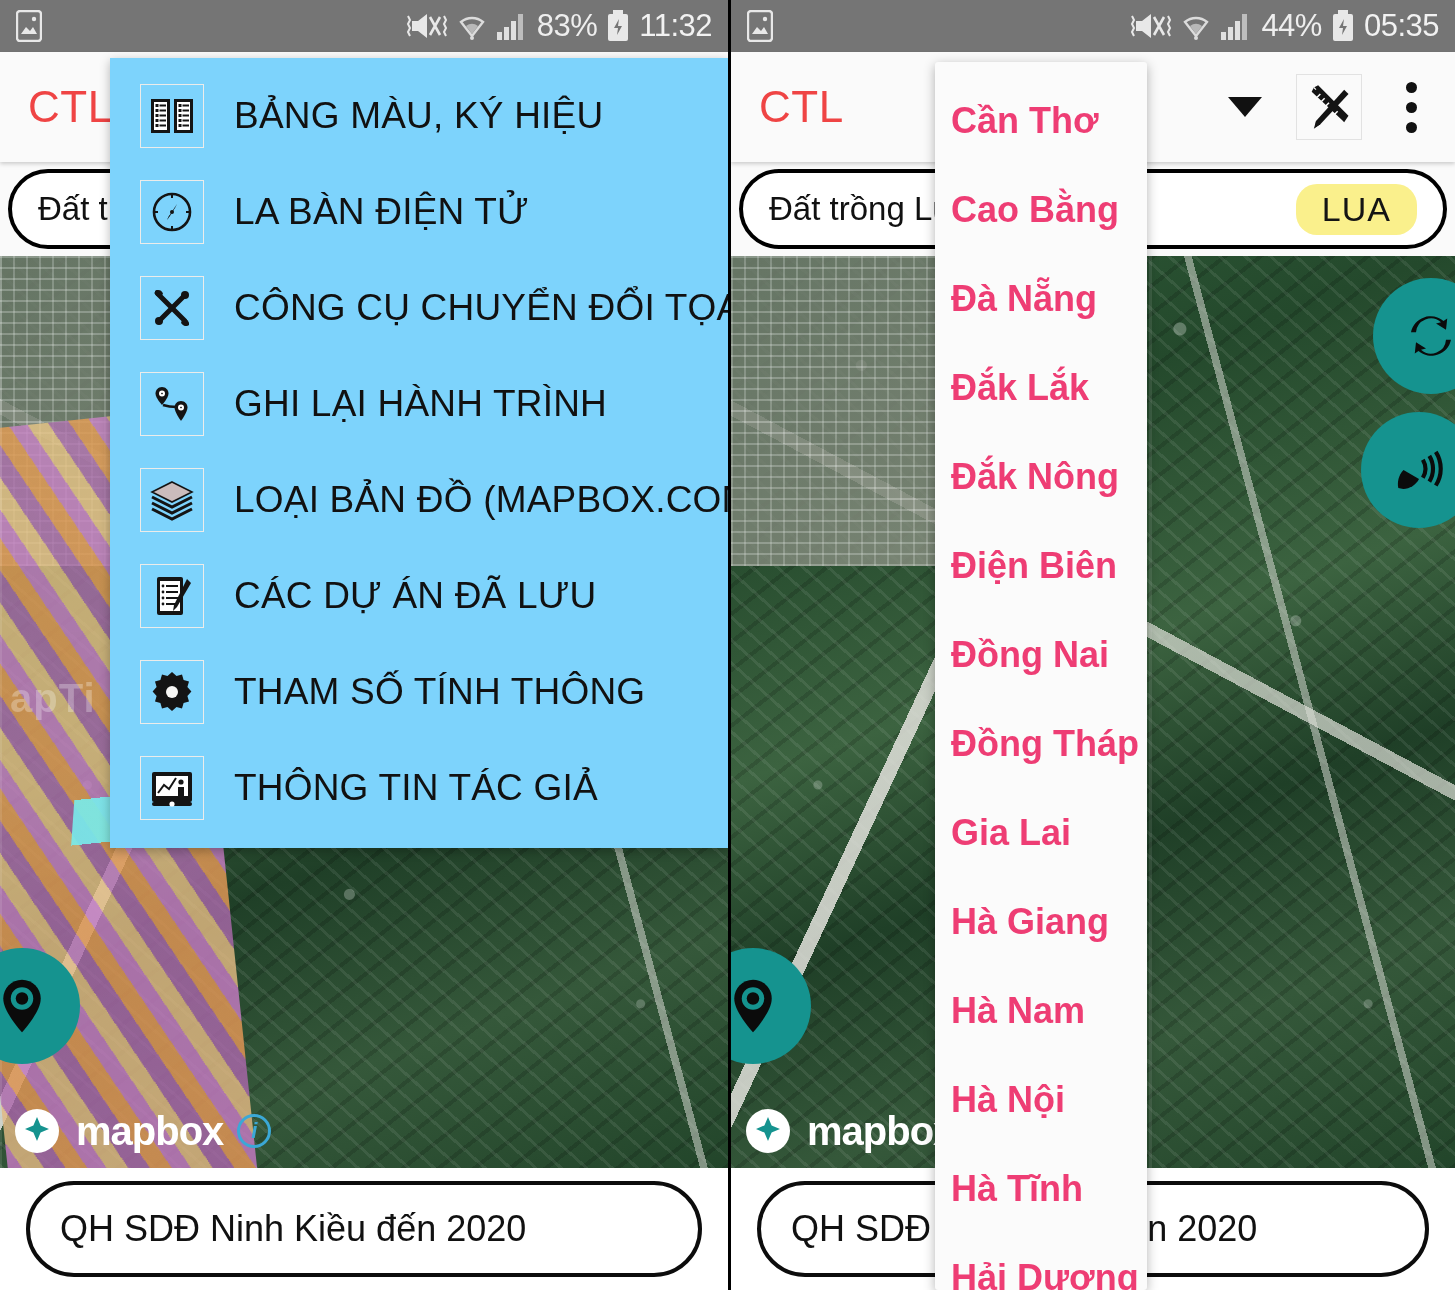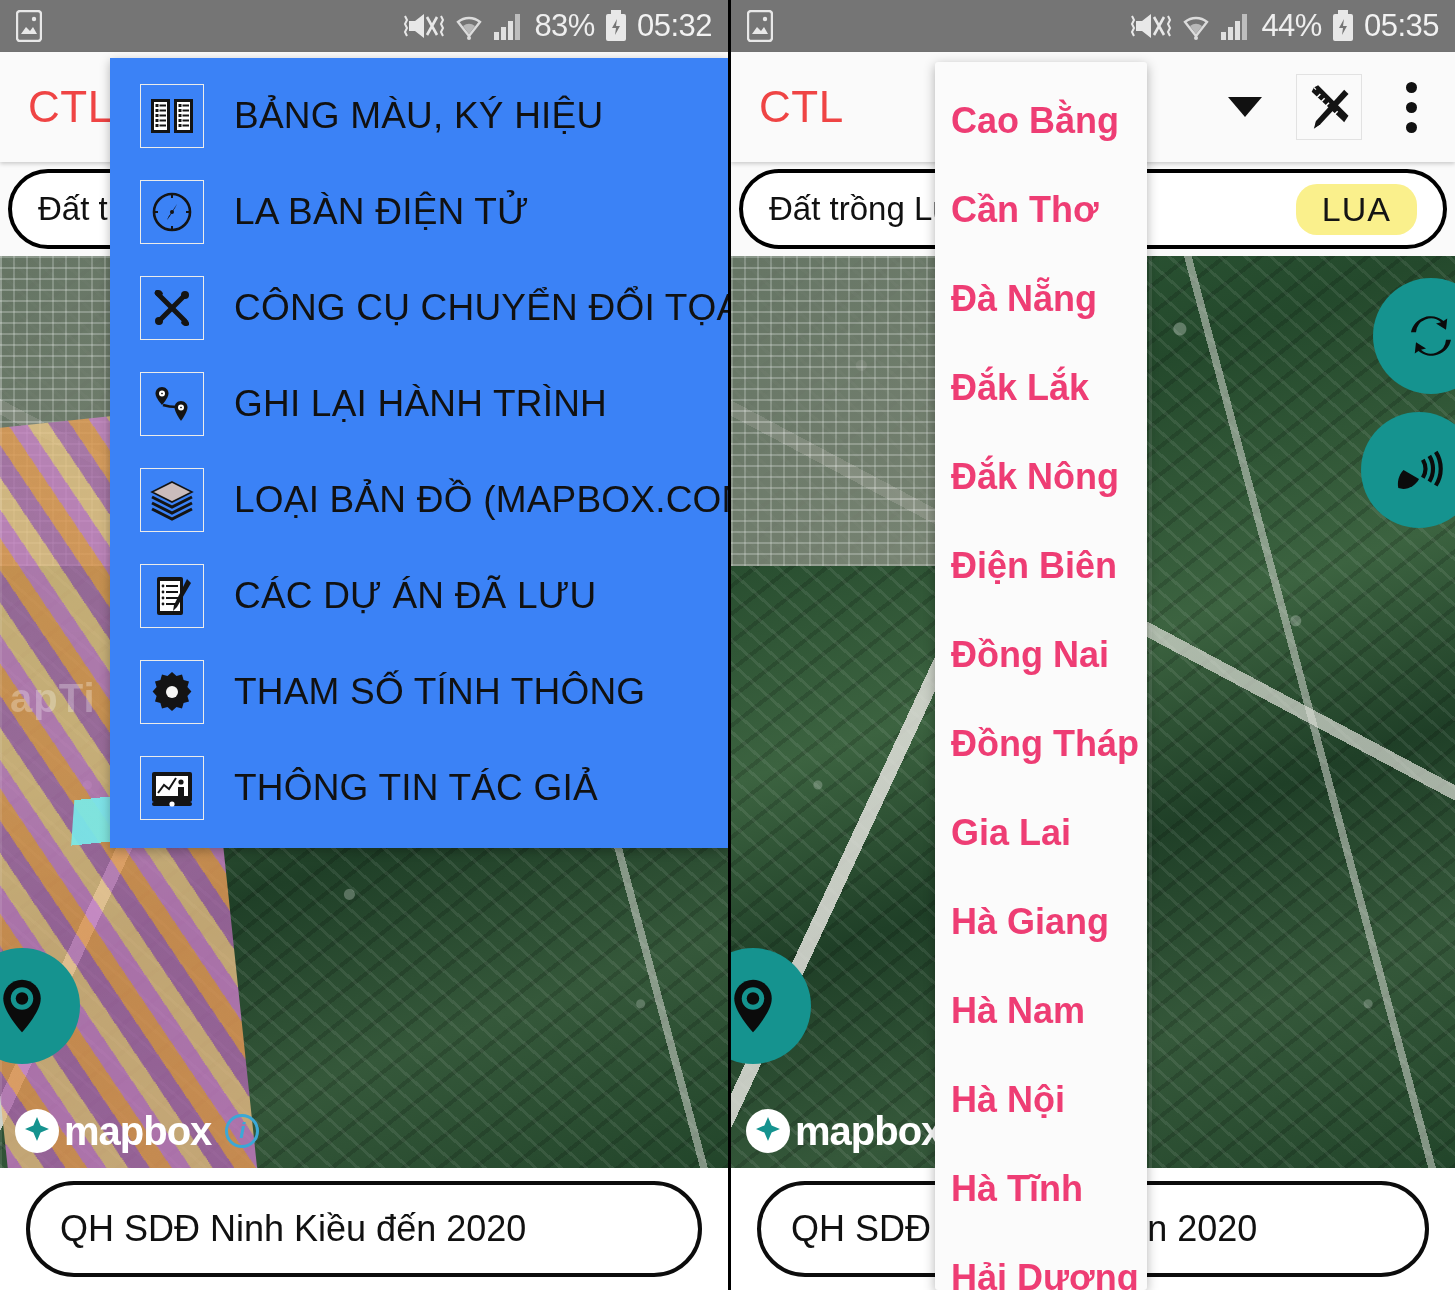--- a/index.html
+++ b/index.html
@@ -142,21 +142,21 @@
     position:absolute; left:10px; top:46%;
     font-size:40px; color:rgba(255,255,255,.28);
     letter-spacing:1px; font-weight:700;
   }
 
   
   .attr{
     position:absolute; left:14px; bottom:14px;
     display:flex; align-items:center; gap:14px;
   }
-  .mb-logo{ display:flex; align-items:center; gap:4px; }
+  .mb-logo{ display:flex; align-items:center; gap:16px; }
   .mb-word{ font-size:40px; font-weight:700; color:#fff; letter-spacing:-1px; }
   .info-ring{
     width:34px;height:34px;border:3px solid #3ba8d6;border-radius:50%;
     display:flex;align-items:center;justify-content:center;
     color:#3ba8d6; font-size:22px; font-weight:700; font-style:italic;
   }
 
   
   .fab{
     position:absolute;
@@ -186,21 +186,21 @@
     background:#fff;
     overflow:hidden;
   }
   .project-text{ font-size:36px; color:#111; white-space:nowrap; }
 
   
   .popup-menu{
     position:absolute;
     left:110px; top:58px;
     width:618px;
-    background:#3b82f6;
+    background:#7dd3fc;
     z-index:40;
     box-shadow:0 3px 10px rgba(0,0,0,.28);
     padding:10px 0 12px 0;
   }
   .menu-item{
     display:flex; align-items:center;
     height:96px;
     padding:0 0 0 30px;
     gap:30px;
   }
@@ -269,21 +269,21 @@
           <rect x="8" y="17" width="5" height="13" fill="#e0e0e0"></rect>
           <rect x="15" y="11" width="5" height="19" fill="#e0e0e0"></rect>
           <rect x="22" y="4" width="5" height="26" fill="#bdbdbd"></rect>
         </svg>
         <span class="sb-pct">83%</span>
         <svg class="sb-ico" width="24" height="32" viewBox="0 0 24 32">
           <rect x="7" y="0" width="10" height="4" fill="#e8e8e8"></rect>
           <rect x="2" y="4" width="20" height="27" rx="2" fill="#e8e8e8"></rect>
           <path d="M13 9l-5 9h4l-1 7 5-9h-4z" fill="#757575"></path>
         </svg>
-        <span class="sb-time">05:32</span>
+        <span class="sb-time">11:32</span>
       </div>
     </div>
 
     <div class="appbar">
       <span class="app-title">CTL</span>
     </div>
 
     <div class="legendbar-wrap">
       <div class="legendbar">
         <span class="legend-text">Đất trồng</span>
@@ -598,22 +598,22 @@
       </div>
     </div>
 
     <div class="bottombar">
       <div class="project-box">
         <span class="project-text">QH SDĐ Ninh Kiều đến 2020</span>
       </div>
     </div>
 
     <div class="province-popup">
+      <div class="province-item">Cần Thơ</div>
       <div class="province-item">Cao Bằng</div>
-      <div class="province-item">Cần Thơ</div>
       <div class="province-item">Đà Nẵng</div>
       <div class="province-item">Đắk Lắk</div>
       <div class="province-item">Đắk Nông</div>
       <div class="province-item">Điện Biên</div>
       <div class="province-item">Đồng Nai</div>
       <div class="province-item">Đồng Tháp</div>
       <div class="province-item">Gia Lai</div>
       <div class="province-item">Hà Giang</div>
       <div class="province-item">Hà Nam</div>
       <div class="province-item">Hà Nội</div>

